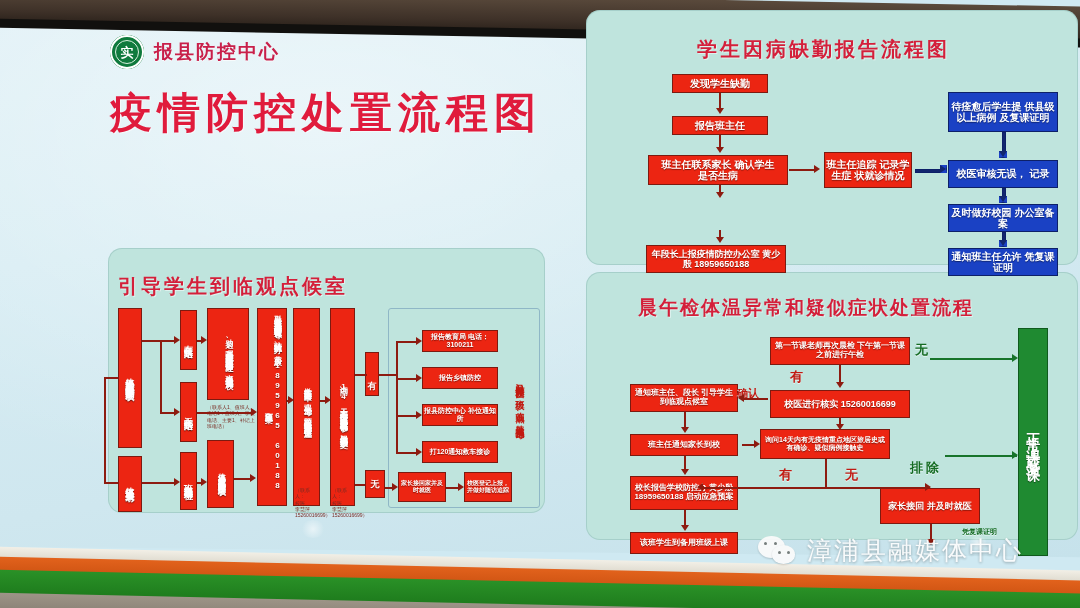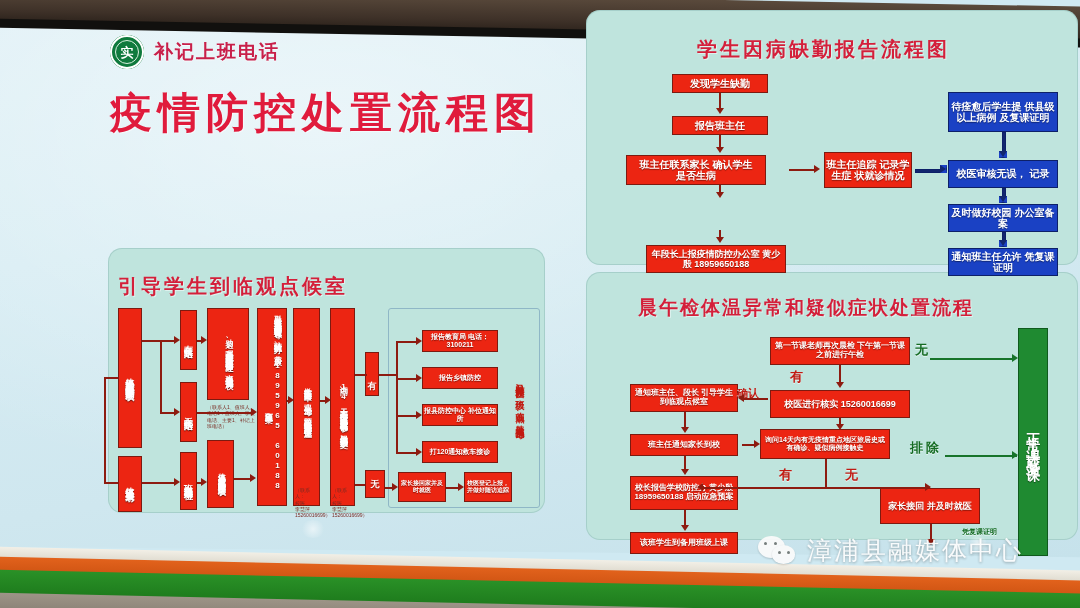--- a/index.html
+++ b/index.html
@@ -108,21 +108,21 @@
   <div class="band band-bot-orange"></div>
   <div class="band band-bot-green"></div>
   <div class="band band-bot-grey"></div>
 
   <div id="header">
     <div class="school-line">
       <div class="logo">
         <div class="inner"></div>
           <div class="mark">实</div>
       </div>
-      <div class="school-name">补记上班电话</div>
+      <div class="school-name">报县防控中心</div>
     </div>
     <div id="main-title">疫情防控处置流程图</div>
   </div>
 
   <div class="panel" id="panel-left"></div>
   <div class="panel" id="panel-tr"></div>
   <div class="panel" id="panel-br"></div>
 
   <div class="chart-title" id="t-left">引导学生到临观点候室</div>
   <div class="chart-title" id="t-tr">学生因病缺勤报告流程图</div>
@@ -197,21 +197,21 @@
   <div class="ln h" style="left:396px;top:452px;width:22px;"></div>
   <div class="ar rt" style="left:416px;top:448px;"></div>
   <div class="ln h" style="left:355px;top:484px;width:10px;"></div>
   <div class="ln h" style="left:385px;top:487px;width:9px;"></div>
   <div class="ar rt" style="left:392px;top:483px;"></div>
   <div class="ln h" style="left:446px;top:487px;width:14px;"></div>
   <div class="ar rt" style="left:458px;top:483px;"></div>
 
   <div class="bx red" style="left:672px;top:74px;width:96px;height:19px;font-size:10px;">发现学生缺勤</div>
   <div class="bx red" style="left:672px;top:116px;width:96px;height:19px;font-size:10px;">报告班主任</div>
-  <div class="bx red" style="left:626px;top:155px;width:140px;height:30px;font-size:10px;padding:8px;">班主任联系家长 确认学生是否生病</div>
+  <div class="bx red" style="left:648px;top:155px;width:140px;height:30px;font-size:10px;padding:8px;">班主任联系家长 确认学生是否生病</div>
   <div class="bx red" style="left:646px;top:245px;width:140px;height:28px;font-size:9px;padding:1px;">年段长上报疫情防控办公室 黄少殷 18959650188</div>
   <div class="bx red" style="left:824px;top:152px;width:88px;height:36px;font-size:10px;padding:1px;">班主任追踪 记录学生症 状就诊情况</div>
 
   <div class="bx blue" style="left:948px;top:92px;width:110px;height:40px;font-size:10px;padding:1px;">待痊愈后学生提 供县级以上病例 及复课证明</div>
   <div class="bx blue" style="left:948px;top:160px;width:110px;height:28px;font-size:10px;padding:1px;">校医审核无误， 记录</div>
   <div class="bx blue" style="left:948px;top:204px;width:110px;height:28px;font-size:10px;padding:1px;">及时做好校园 办公室备案</div>
   <div class="bx blue" style="left:948px;top:248px;width:110px;height:28px;font-size:10px;padding:1px;">通知班主任允许 凭复课证明</div>
 
   <div class="ln v" style="left:719px;top:93px;height:16px;"></div>
   <div class="ar dn" style="left:716px;top:108px;"></div>
@@ -238,21 +238,21 @@
   <div class="bx red" style="left:630px;top:434px;width:108px;height:22px;font-size:8px;padding:1px;">班主任通知家长到校</div>
   <div class="bx red" style="left:630px;top:476px;width:108px;height:34px;font-size:8px;padding:1px;">校长报告学校防控办 黄少殷 18959650188 启动应急预案</div>
   <div class="bx red" style="left:630px;top:532px;width:108px;height:22px;font-size:8px;padding:1px;">该班学生到备用班级上课</div>
   <div class="bx red" style="left:760px;top:429px;width:130px;height:30px;font-size:7px;padding:1px;">询问14天内有无疫情重点地区旅居史或有确诊、疑似病例接触史</div>
   <div class="bx red" style="left:880px;top:488px;width:100px;height:36px;font-size:9px;padding:1px;">家长接回 并及时就医</div>
   <div class="bx green vtxt" style="left:1018px;top:328px;width:30px;height:228px;font-size:14px;letter-spacing:6px;">正常上课或复课</div>
 
   <div class="lbl g" style="left:915px;top:341px;font-size:13px;">无</div>
   <div class="lbl" style="left:790px;top:368px;font-size:13px;">有</div>
   <div class="lbl" style="left:737px;top:386px;font-size:11px;">确认</div>
-  <div class="lbl g" style="left:910px;top:439px;font-size:13px;letter-spacing:3px;">排除</div>
+  <div class="lbl g" style="left:910px;top:459px;font-size:13px;letter-spacing:3px;">排除</div>
   <div class="lbl" style="left:779px;top:466px;font-size:13px;">有</div>
   <div class="lbl" style="left:845px;top:466px;font-size:13px;">无</div>
   <div class="lbl g" style="left:962px;top:527px;font-size:7px;">凭复课证明</div>
 
   <div class="ln grn h" style="left:930px;top:358px;width:85px;"></div>
   <div class="ar rt grn" style="left:1012px;top:354px;"></div>
   <div class="ln v" style="left:839px;top:365px;height:18px;"></div>
   <div class="ar dn" style="left:836px;top:382px;"></div>
   <div class="ln h" style="left:742px;top:398px;width:26px;"></div>
   <div class="ar lt" style="left:738px;top:394px;"></div>

